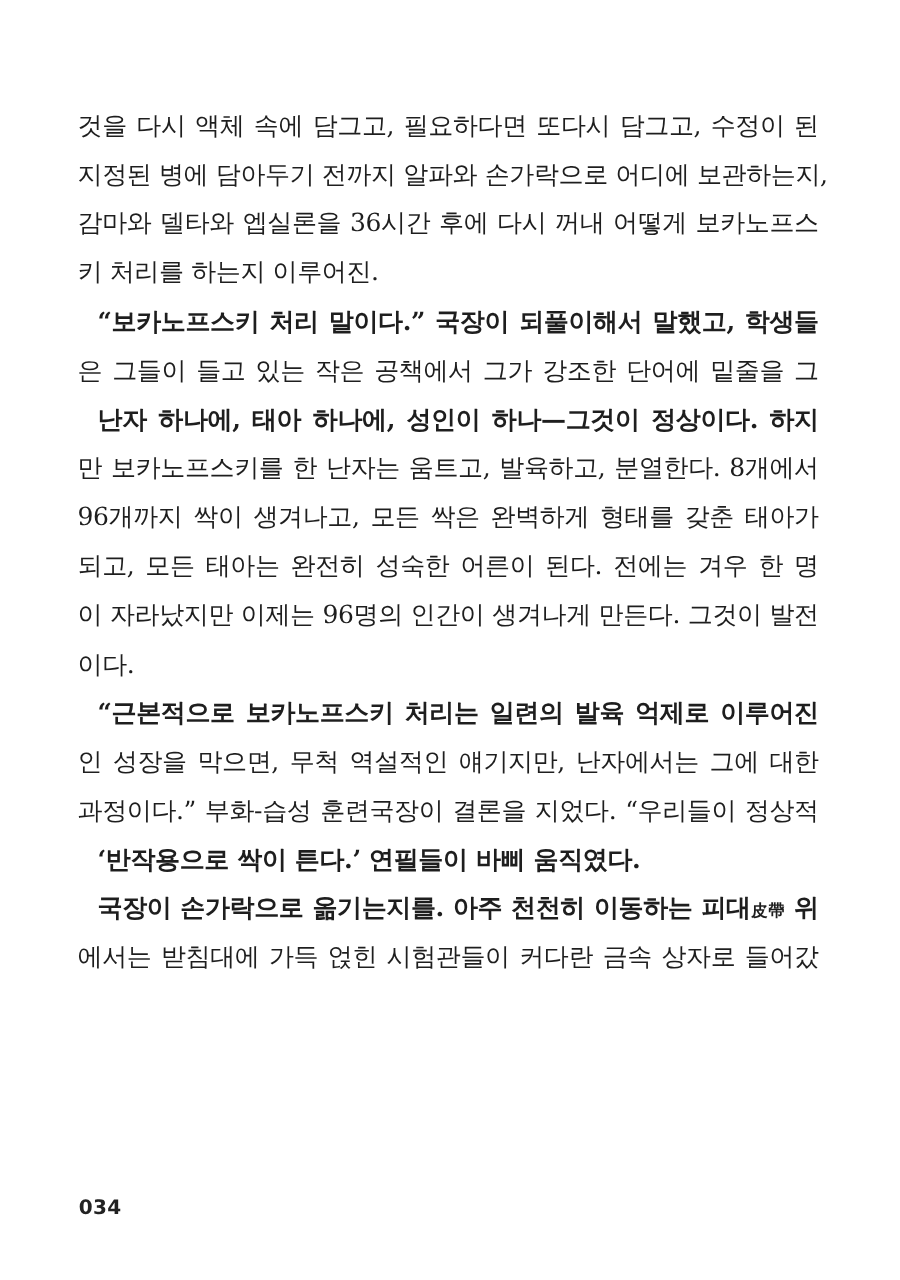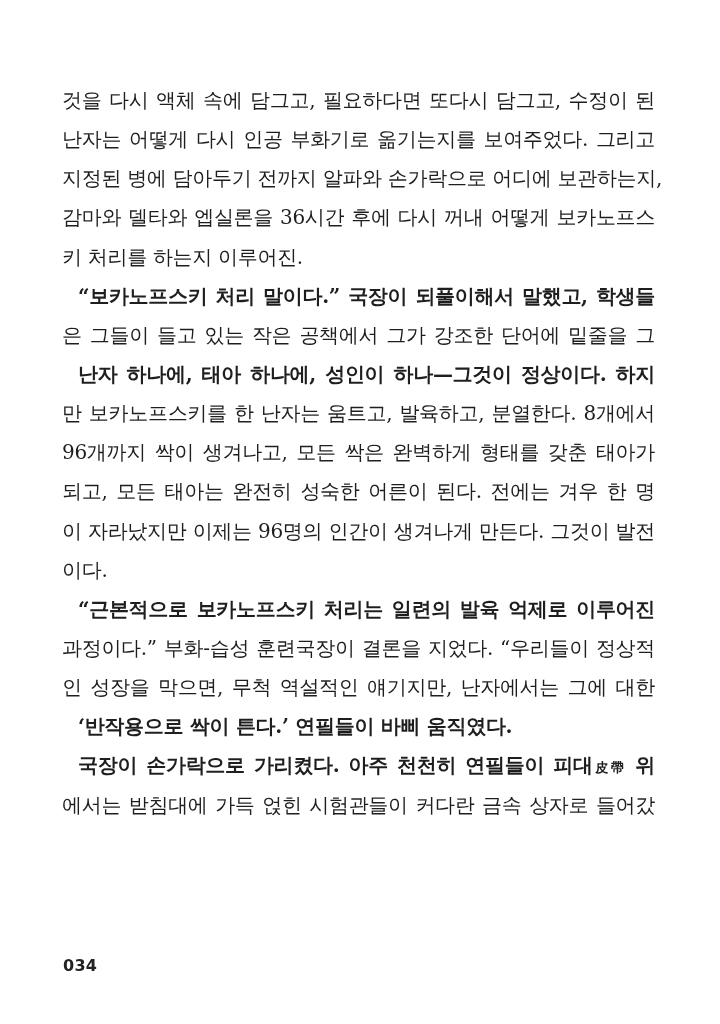--- a/index.html
+++ b/index.html
@@ -51,33 +51,32 @@
     font-size: 16px;
     color: #222222;
     letter-spacing: 0.3px;
   }
 </style>
 </head>
 <body>
 
 <div class="page-body">
   <div class="line">것을 다시 액체 속에 담그고, 필요하다면 또다시 담그고, 수정이 된</div>
-  <div class="line">난자는 어떻게 다시 인공 부화기로 옮기는지를 보여주었다. 그리고</div>
   <div class="line">지정된 병에 담아두기 전까지 알파와 손가락으로 어디에 보관하는지,</div>
   <div class="line">감마와 델타와 엡실론을 36시간 후에 다시 꺼내 어떻게 보카노프스</div>
   <div class="line last">키 처리를 하는지 이루어진.</div>
   <div class="line indent">“보카노프스키 처리 말이다.” 국장이 되풀이해서 말했고, 학생들</div>
   <div class="line">은 그들이 들고 있는 작은 공책에서 그가 강조한 단어에 밑줄을 그</div>
   <div class="line indent">난자 하나에, 태아 하나에, 성인이 하나—그것이 정상이다. 하지</div>
   <div class="line">만 보카노프스키를 한 난자는 움트고, 발육하고, 분열한다. 8개에서</div>
   <div class="line">96개까지 싹이 생겨나고, 모든 싹은 완벽하게 형태를 갖춘 태아가</div>
   <div class="line">되고, 모든 태아는 완전히 성숙한 어른이 된다. 전에는 겨우 한 명</div>
   <div class="line">이 자라났지만 이제는 96명의 인간이 생겨나게 만든다. 그것이 발전</div>
   <div class="line last">이다.</div>
   <div class="line indent">“근본적으로 보카노프스키 처리는 일련의 발육 억제로 이루어진</div>
+  <div class="line">인 성장을 막으면, 무척 역설적인 얘기지만, 난자에서는 그에 대한</div>
   <div class="line">과정이다.” 부화-습성 훈련국장이 결론을 지었다. “우리들이 정상적</div>
-  <div class="line">인 성장을 막으면, 무척 역설적인 얘기지만, 난자에서는 그에 대한</div>
   <div class="line indent last">‘반작용으로 싹이 튼다.’ 연필들이 바삐 움직였다.</div>
-  <div class="line indent"><span>국장이 손가락으로 가리켰다. 아주 천천히 연필들이 피대</span><span class="hanja">皮帶</span><span> 위</span></div>
+  <div class="line indent"><span>국장이 손가락으로 옮기는지를. 아주 천천히 이동하는 피대</span><span class="hanja">皮帶</span><span> 위</span></div>
   <div class="line">에서는 받침대에 가득 얹힌 시험관들이 커다란 금속 상자로 들어갔</div>
 </div>
 
 <div class="page-number">034</div>
 
 </body></html>

